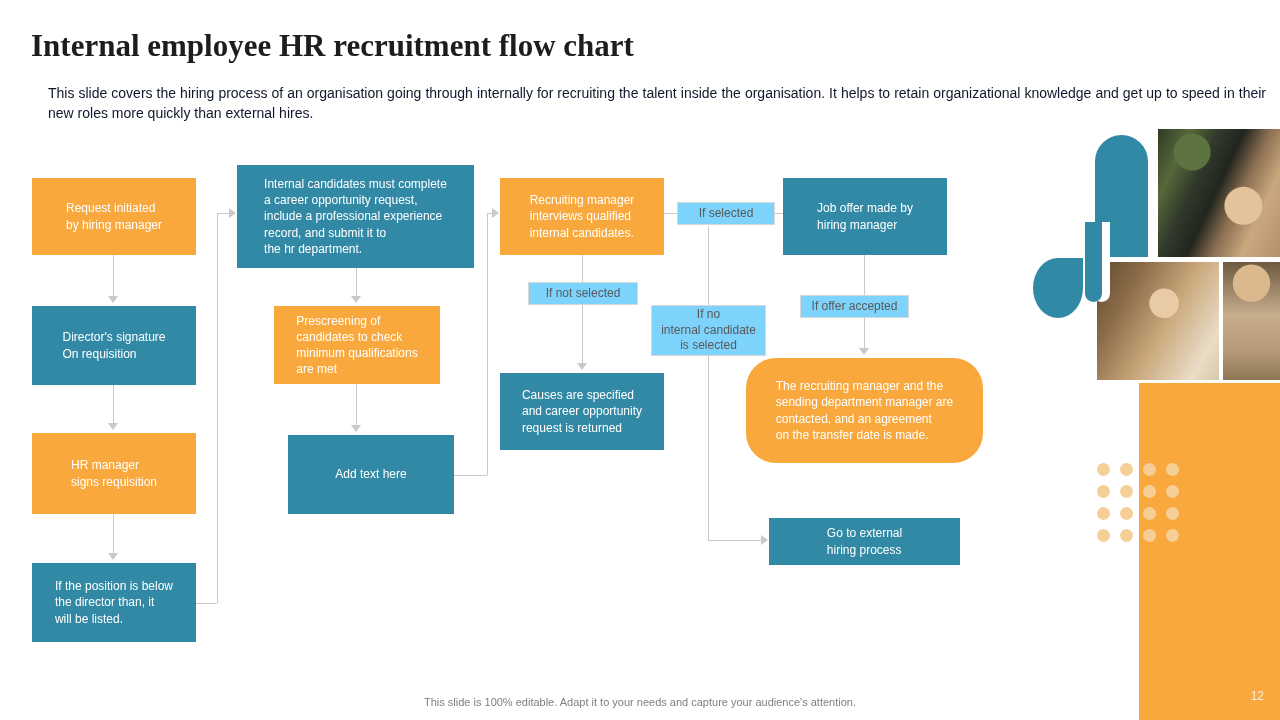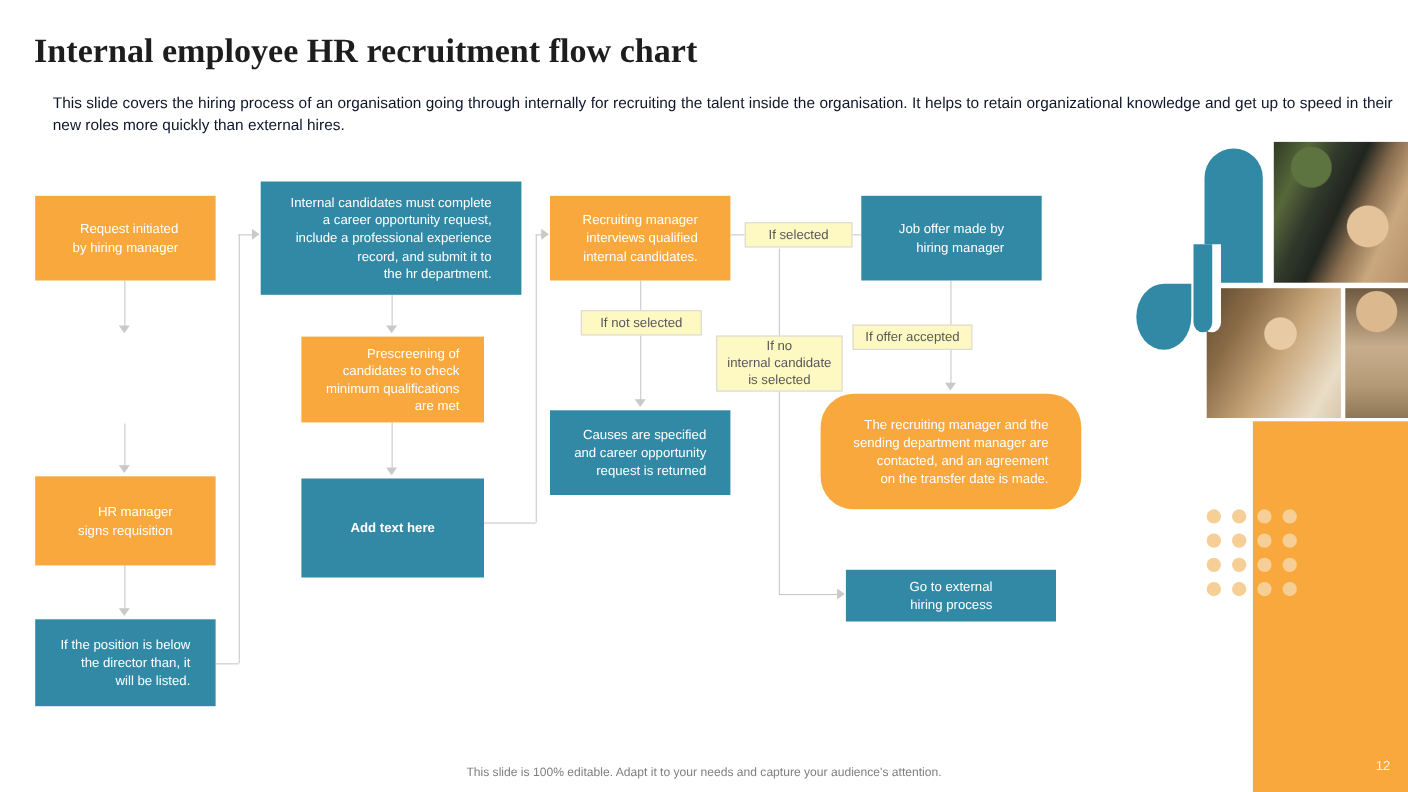--- a/index.html
+++ b/index.html
@@ -3,25 +3,25 @@
 <meta charset="utf-8">
 <style>
   html,body{margin:0;padding:0;background:#e8e8e8;}
   .slide{position:relative;width:1280px;height:720px;background:#ffffff;overflow:hidden;
          font-family:"Liberation Sans",sans-serif;margin:0 auto;}
   .title{position:absolute;left:31px;top:28px;width:900px;margin:0;
          font-family:"Liberation Serif",serif;font-weight:bold;font-size:31px;color:#1d1d1d;}
   .subtitle{position:absolute;left:48px;top:84px;width:1218px;margin:0;
             font-size:14px;line-height:1.4;color:#0f172a;text-align:justify;}
   .bx{position:absolute;display:flex;align-items:center;justify-content:center;
-      text-align:right;color:#ffffff;font-size:12px;line-height:1.35;
+      text-align:left;color:#ffffff;font-size:12px;line-height:1.35;
       white-space:pre-line;padding:2px;box-sizing:border-box;}
   .bx.orange{background:#F8A83C;}
   .bx.teal{background:#3189A5;}
-  .cl{position:absolute;background:#fef9c3;border:1px solid #D8D8D8;color:#595959;
+  .cl{position:absolute;background:#7dd3fc;border:1px solid #D8D8D8;color:#595959;
       font-size:12px;display:flex;align-items:center;justify-content:center;
       text-align:center;line-height:1.3;white-space:pre-line;box-sizing:border-box;}
   .vl{position:absolute;width:1px;background:#C9C9C9;}
   .hl{position:absolute;height:1px;background:#C9C9C9;}
   .arr-d{position:absolute;width:0;height:0;border-left:5px solid transparent;
          border-right:5px solid transparent;border-top:7px solid #C9C9C9;}
   .arr-r{position:absolute;width:0;height:0;border-top:5px solid transparent;
          border-bottom:5px solid transparent;border-left:7px solid #C9C9C9;}
   .pill{position:absolute;left:1095px;top:135px;width:53px;height:122px;
         background:#3189A5;border-radius:27px 27px 0 0;}
@@ -85,56 +85,58 @@
   <div class="arr-d" style="left:351px;top:296px;"></div>
   <div class="arr-d" style="left:351px;top:425px;"></div>
   <div class="arr-d" style="left:577px;top:363px;"></div>
   <div class="arr-d" style="left:859px;top:348px;"></div>
   <div class="arr-r" style="left:229px;top:208px;"></div>
   <div class="arr-r" style="left:492px;top:208px;"></div>
   <div class="arr-r" style="left:761px;top:535px;"></div>
 
   <div class="bx orange" style="left:32px;top:178px;width:164px;height:77px;">Request initiated
 by hiring manager</div>
+  <div class="bx teal" style="left:32px;top:306px;width:164px;height:79px;">Director's signature
+On requisition</div>
   <div class="bx orange" style="left:32px;top:433px;width:164px;height:81px;">HR manager
 signs requisition</div>
   <div class="bx teal" style="left:32px;top:563px;width:164px;height:79px;">If the position is below
 the director than, it
 will be listed.</div>
   <div class="bx teal" style="left:237px;top:165px;width:237px;height:103px;">Internal candidates must complete
 a career opportunity request,
 include a professional experience
 record, and submit it to
 the hr department.</div>
   <div class="bx orange" style="left:274px;top:306px;width:166px;height:78px;">Prescreening of
 candidates to check
 minimum qualifications
 are met</div>
-  <div class="bx teal" style="left:274px;top:435px;width:166px;height:90px;font-weight:bold;">Add text here</div>
+  <div class="bx teal" style="left:288px;top:435px;width:166px;height:79px;">Add text here</div>
   <div class="bx orange" style="left:500px;top:178px;width:164px;height:77px;">Recruiting manager
 interviews qualified
 internal candidates.</div>
   <div class="bx teal" style="left:500px;top:373px;width:164px;height:77px;">Causes are specified
 and career opportunity
 request is returned</div>
   <div class="bx teal" style="left:783px;top:178px;width:164px;height:77px;">Job offer made by
 hiring manager</div>
   <div class="bx orange" style="left:746px;top:358px;width:237px;height:105px;border-radius:30px;">The recruiting manager and the
 sending department manager are
 contacted, and an agreement
 on the transfer date is made.</div>
   <div class="bx teal" style="left:769px;top:518px;width:191px;height:47px;">Go to external
 hiring process</div>
 
   <div class="cl" style="left:677px;top:202px;width:98px;height:23px;">If selected</div>
   <div class="cl" style="left:528px;top:282px;width:110px;height:23px;">If not selected</div>
   <div class="cl" style="left:651px;top:305px;width:115px;height:51px;">If no
 internal candidate
 is selected</div>
-  <div class="cl" style="left:775px;top:295px;width:109px;height:23px;">If offer accepted</div>
+  <div class="cl" style="left:800px;top:295px;width:109px;height:23px;">If offer accepted</div>
 
   <div class="pill"></div>
   <div class="photo photo-top"></div>
   <div class="photo photo-bl"></div>
   <div class="photo photo-br"></div>
   <div class="strip"></div>
   <div class="leaf"></div>
   <div class="panel"></div>
   <div class="dots">
     <div class="dot"></div>

